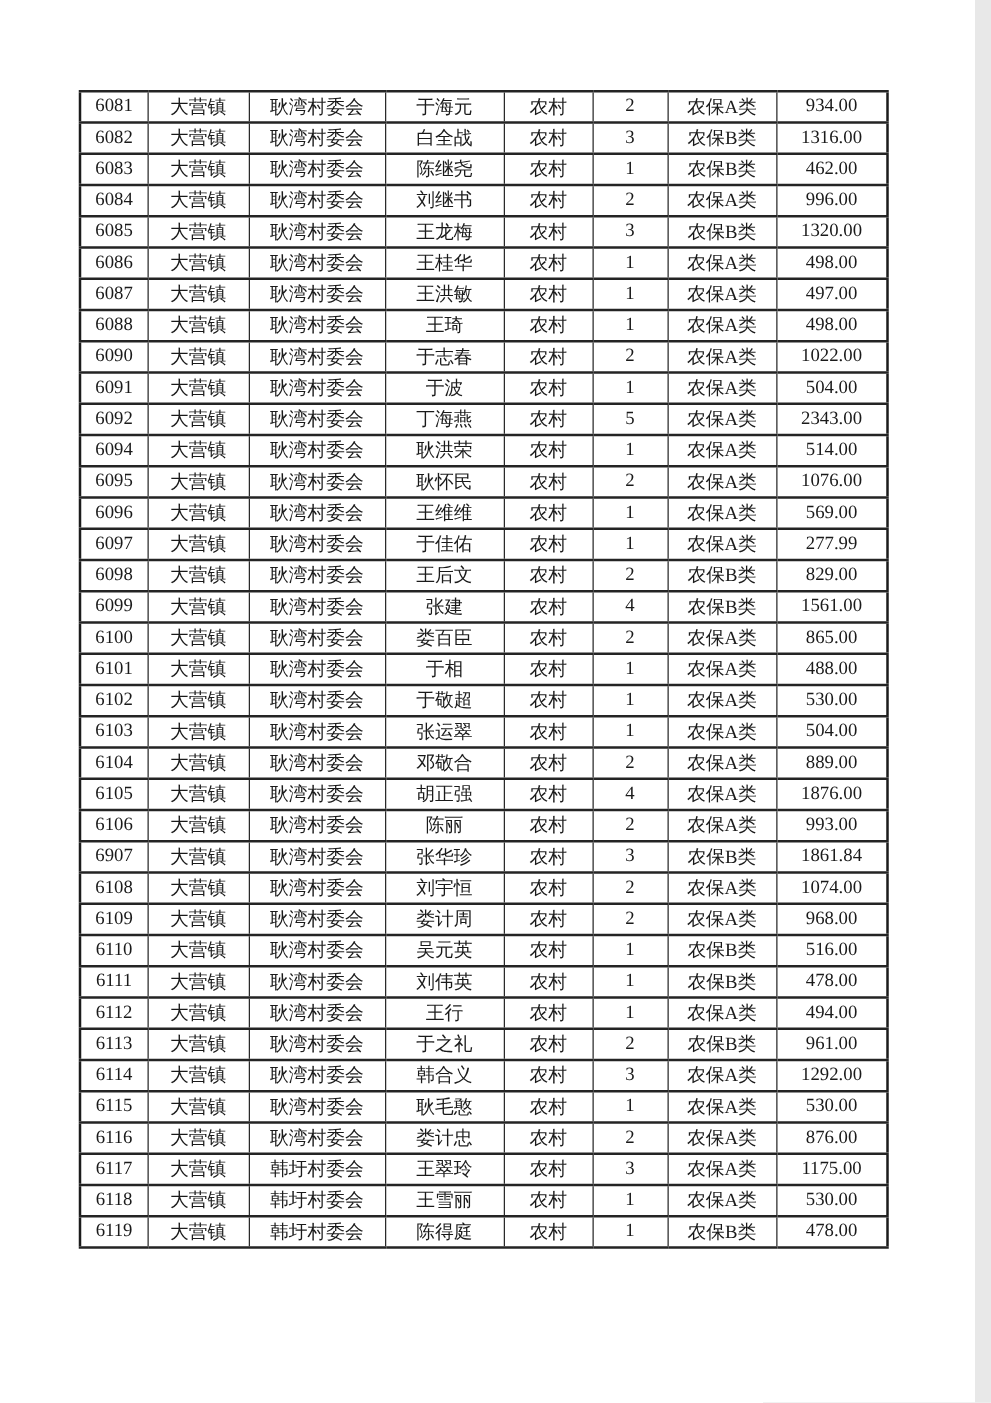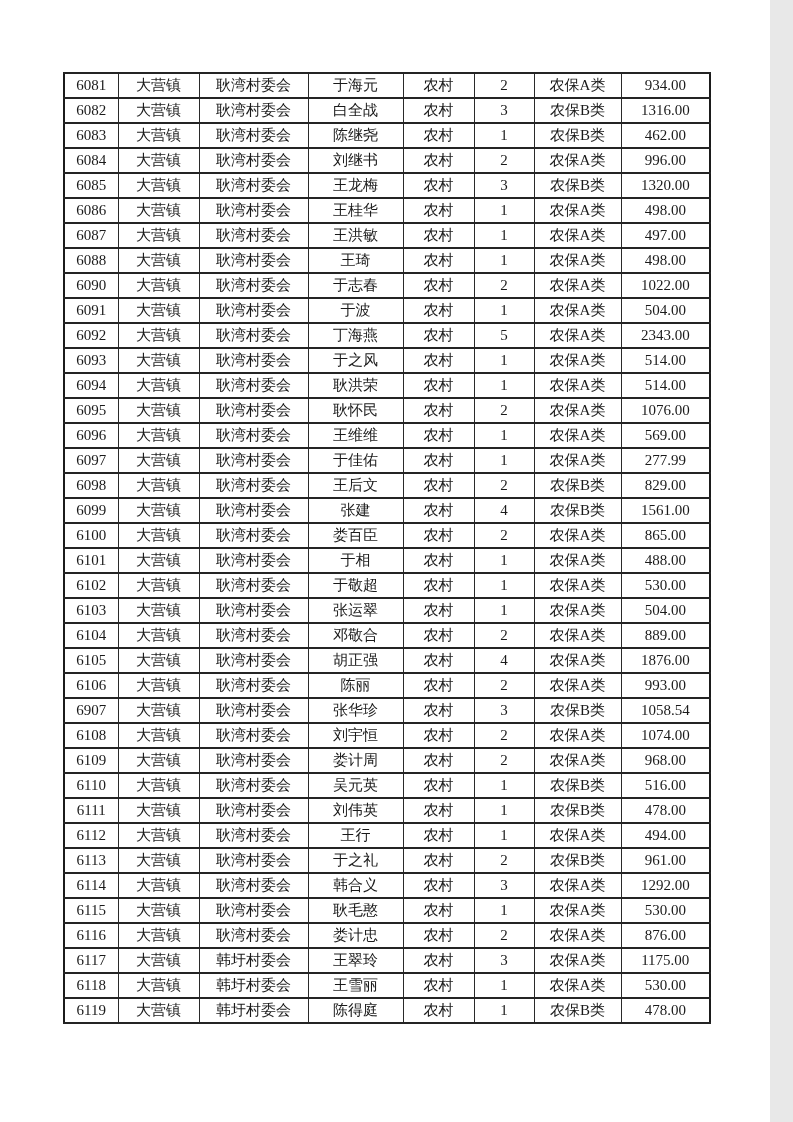--- a/index.html
+++ b/index.html
@@ -7,20 +7,21 @@
     padding: 0;
     background: #e8e8e8;
   }
   .page {
     position: relative;
     width: 770px;
     height: 1122px;
     background: #ffffff;
     overflow: hidden;
     font-family: "Liberation Serif", "DejaVu Serif", serif;
+    padding-left: 10px;
   }
   .data-table {
     position: absolute;
     left: 63px;
     top: 72px;
     width: 646px;
     border-collapse: collapse;
     table-layout: fixed;
     border: 2px solid #1b1b1b;
   }
@@ -163,40 +164,30 @@
     <td class="c-id">6092</td>
     <td class="c-town">大营镇</td>
     <td class="c-village">耿湾村委会</td>
     <td class="c-name">丁海燕</td>
     <td class="c-type">农村</td>
     <td class="c-count">5</td>
     <td class="c-category">农保A类</td>
     <td class="c-amount">2343.00</td>
   </tr>
         <tr>
-    <td class="c-id">6093</td>
-    <td class="c-town">大营镇</td>
-    <td class="c-village">耿湾村委会</td>
-    <td class="c-name">于之风</td>
+    <td class="c-id">6094</td>
+    <td class="c-town">大营镇</td>
+    <td class="c-village">耿湾村委会</td>
+    <td class="c-name">耿洪荣</td>
     <td class="c-type">农村</td>
     <td class="c-count">1</td>
     <td class="c-category">农保A类</td>
     <td class="c-amount">514.00</td>
   </tr>
         <tr>
-    <td class="c-id">6094</td>
-    <td class="c-town">大营镇</td>
-    <td class="c-village">耿湾村委会</td>
-    <td class="c-name">耿洪荣</td>
-    <td class="c-type">农村</td>
-    <td class="c-count">1</td>
-    <td class="c-category">农保A类</td>
-    <td class="c-amount">514.00</td>
-  </tr>
-        <tr>
     <td class="c-id">6095</td>
     <td class="c-town">大营镇</td>
     <td class="c-village">耿湾村委会</td>
     <td class="c-name">耿怀民</td>
     <td class="c-type">农村</td>
     <td class="c-count">2</td>
     <td class="c-category">农保A类</td>
     <td class="c-amount">1076.00</td>
   </tr>
         <tr>
@@ -310,21 +301,21 @@
     <td class="c-amount">993.00</td>
   </tr>
         <tr>
     <td class="c-id">6907</td>
     <td class="c-town">大营镇</td>
     <td class="c-village">耿湾村委会</td>
     <td class="c-name">张华珍</td>
     <td class="c-type">农村</td>
     <td class="c-count">3</td>
     <td class="c-category">农保B类</td>
-    <td class="c-amount">1058.54</td>
+    <td class="c-amount">1861.84</td>
   </tr>
         <tr>
     <td class="c-id">6108</td>
     <td class="c-town">大营镇</td>
     <td class="c-village">耿湾村委会</td>
     <td class="c-name">刘宇恒</td>
     <td class="c-type">农村</td>
     <td class="c-count">2</td>
     <td class="c-category">农保A类</td>
     <td class="c-amount">1074.00</td>

